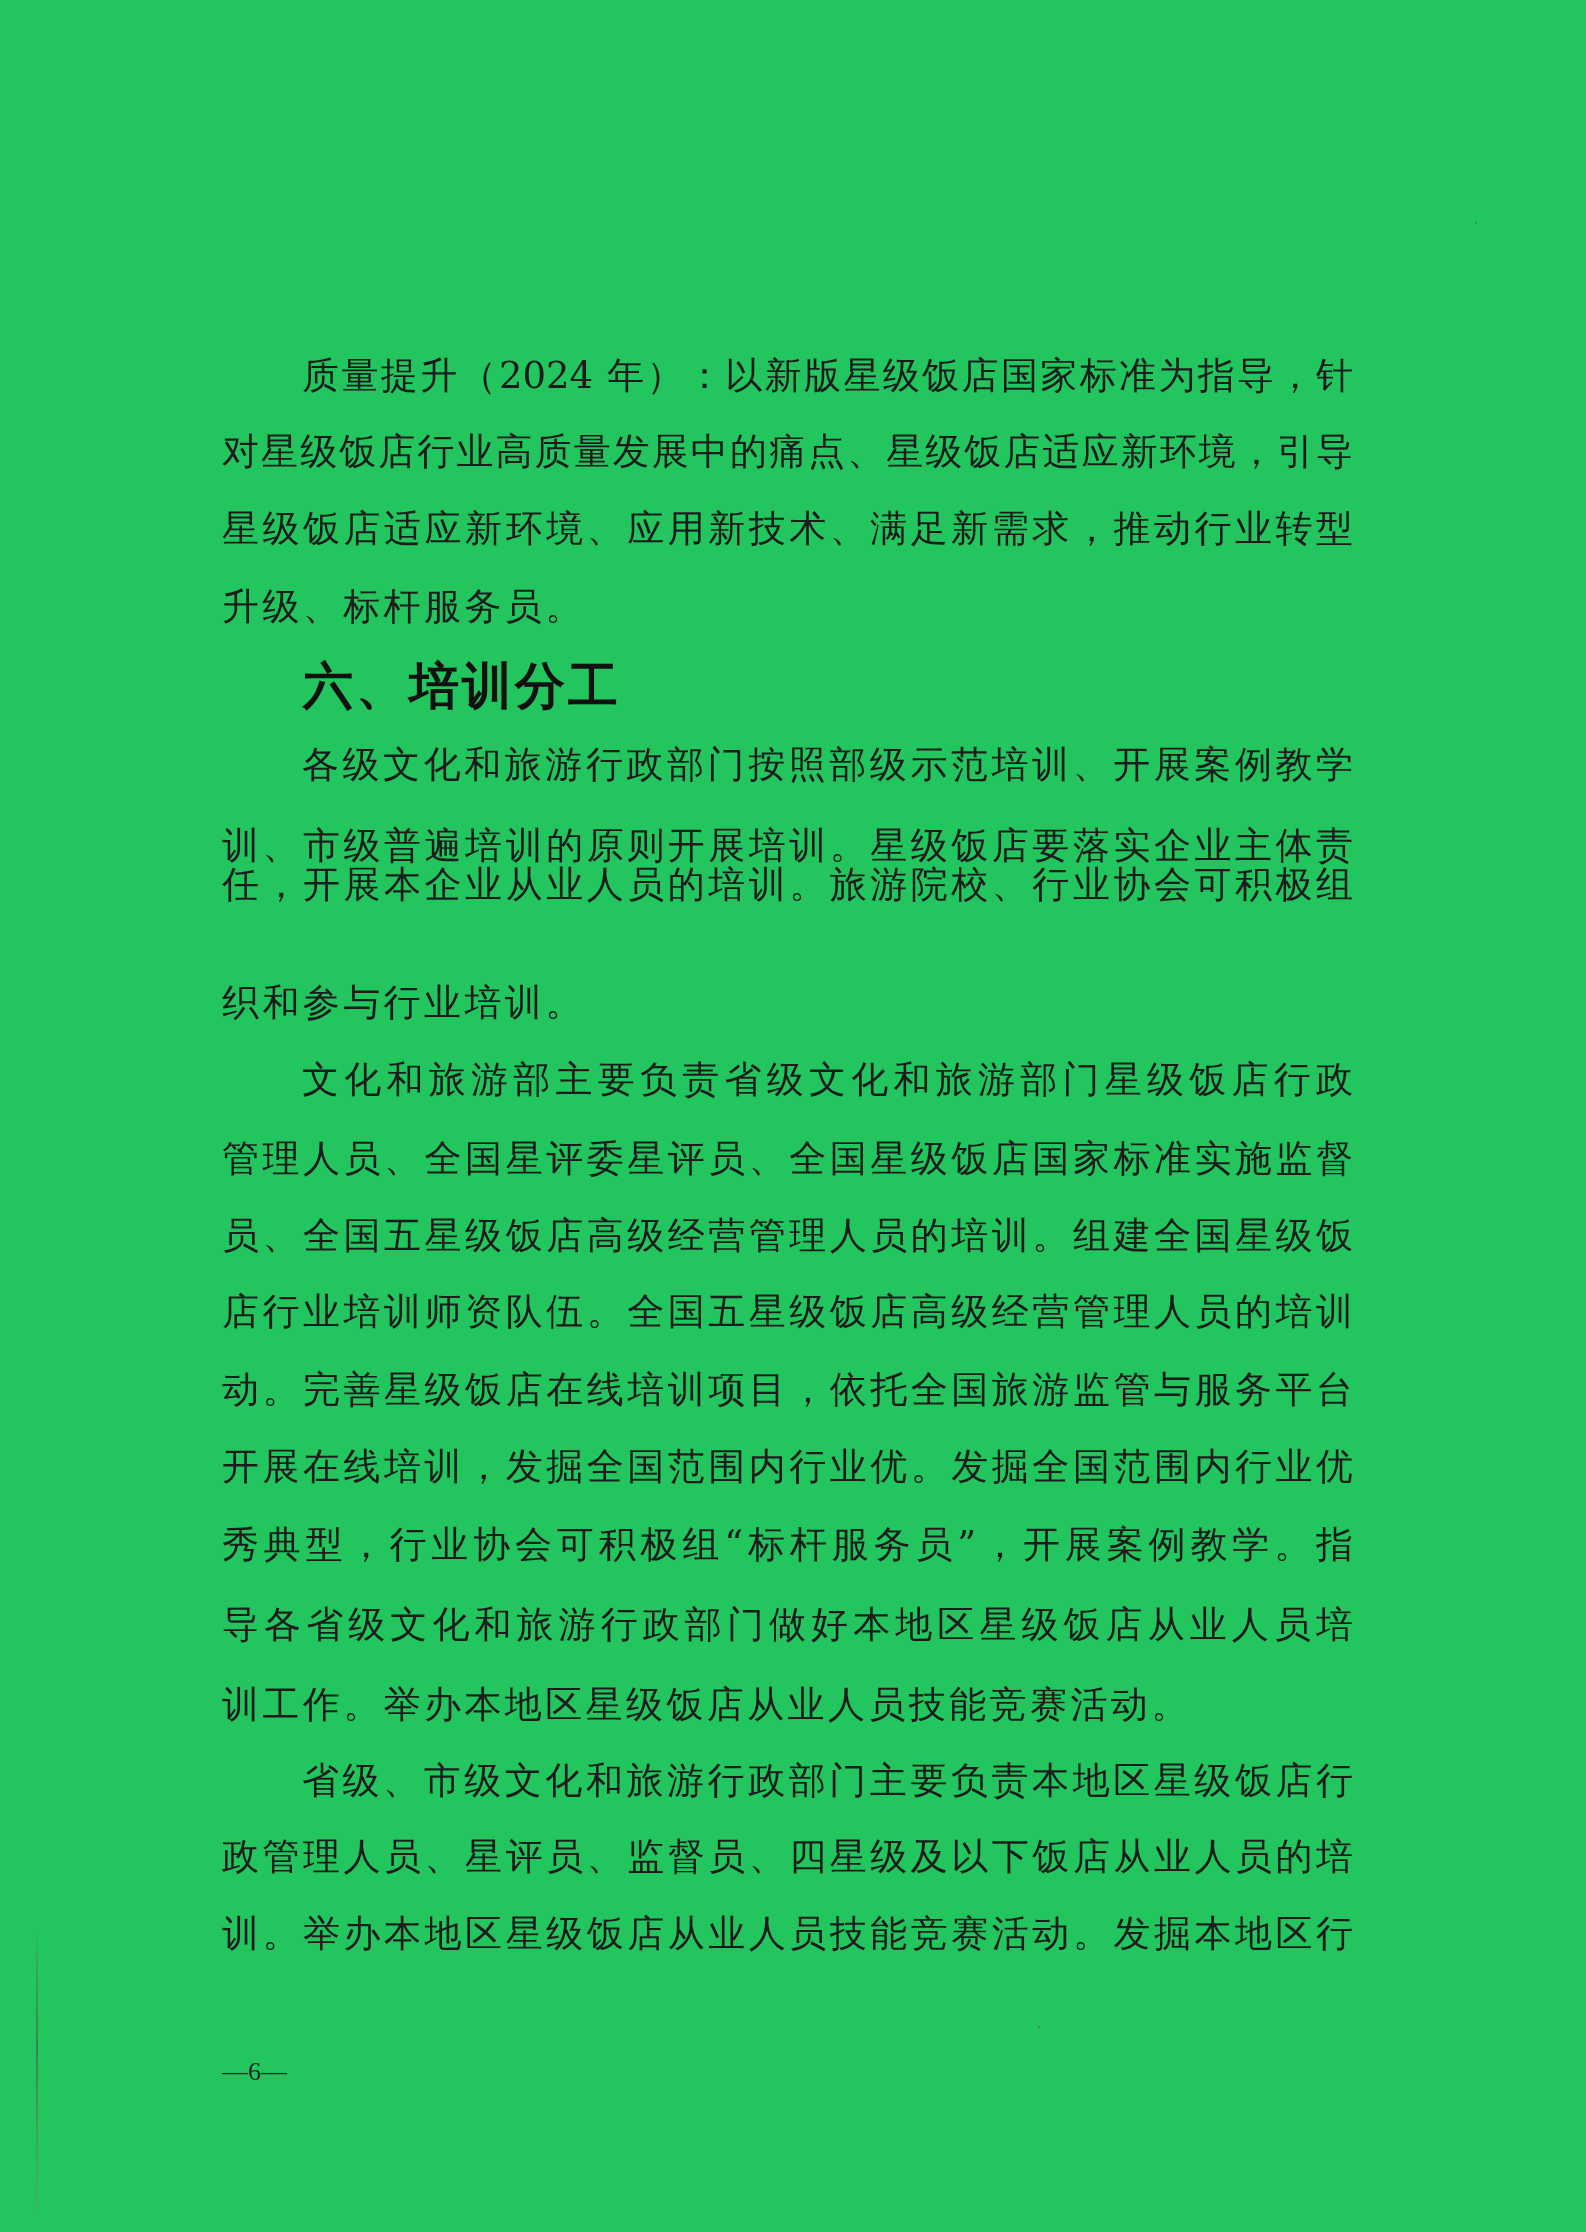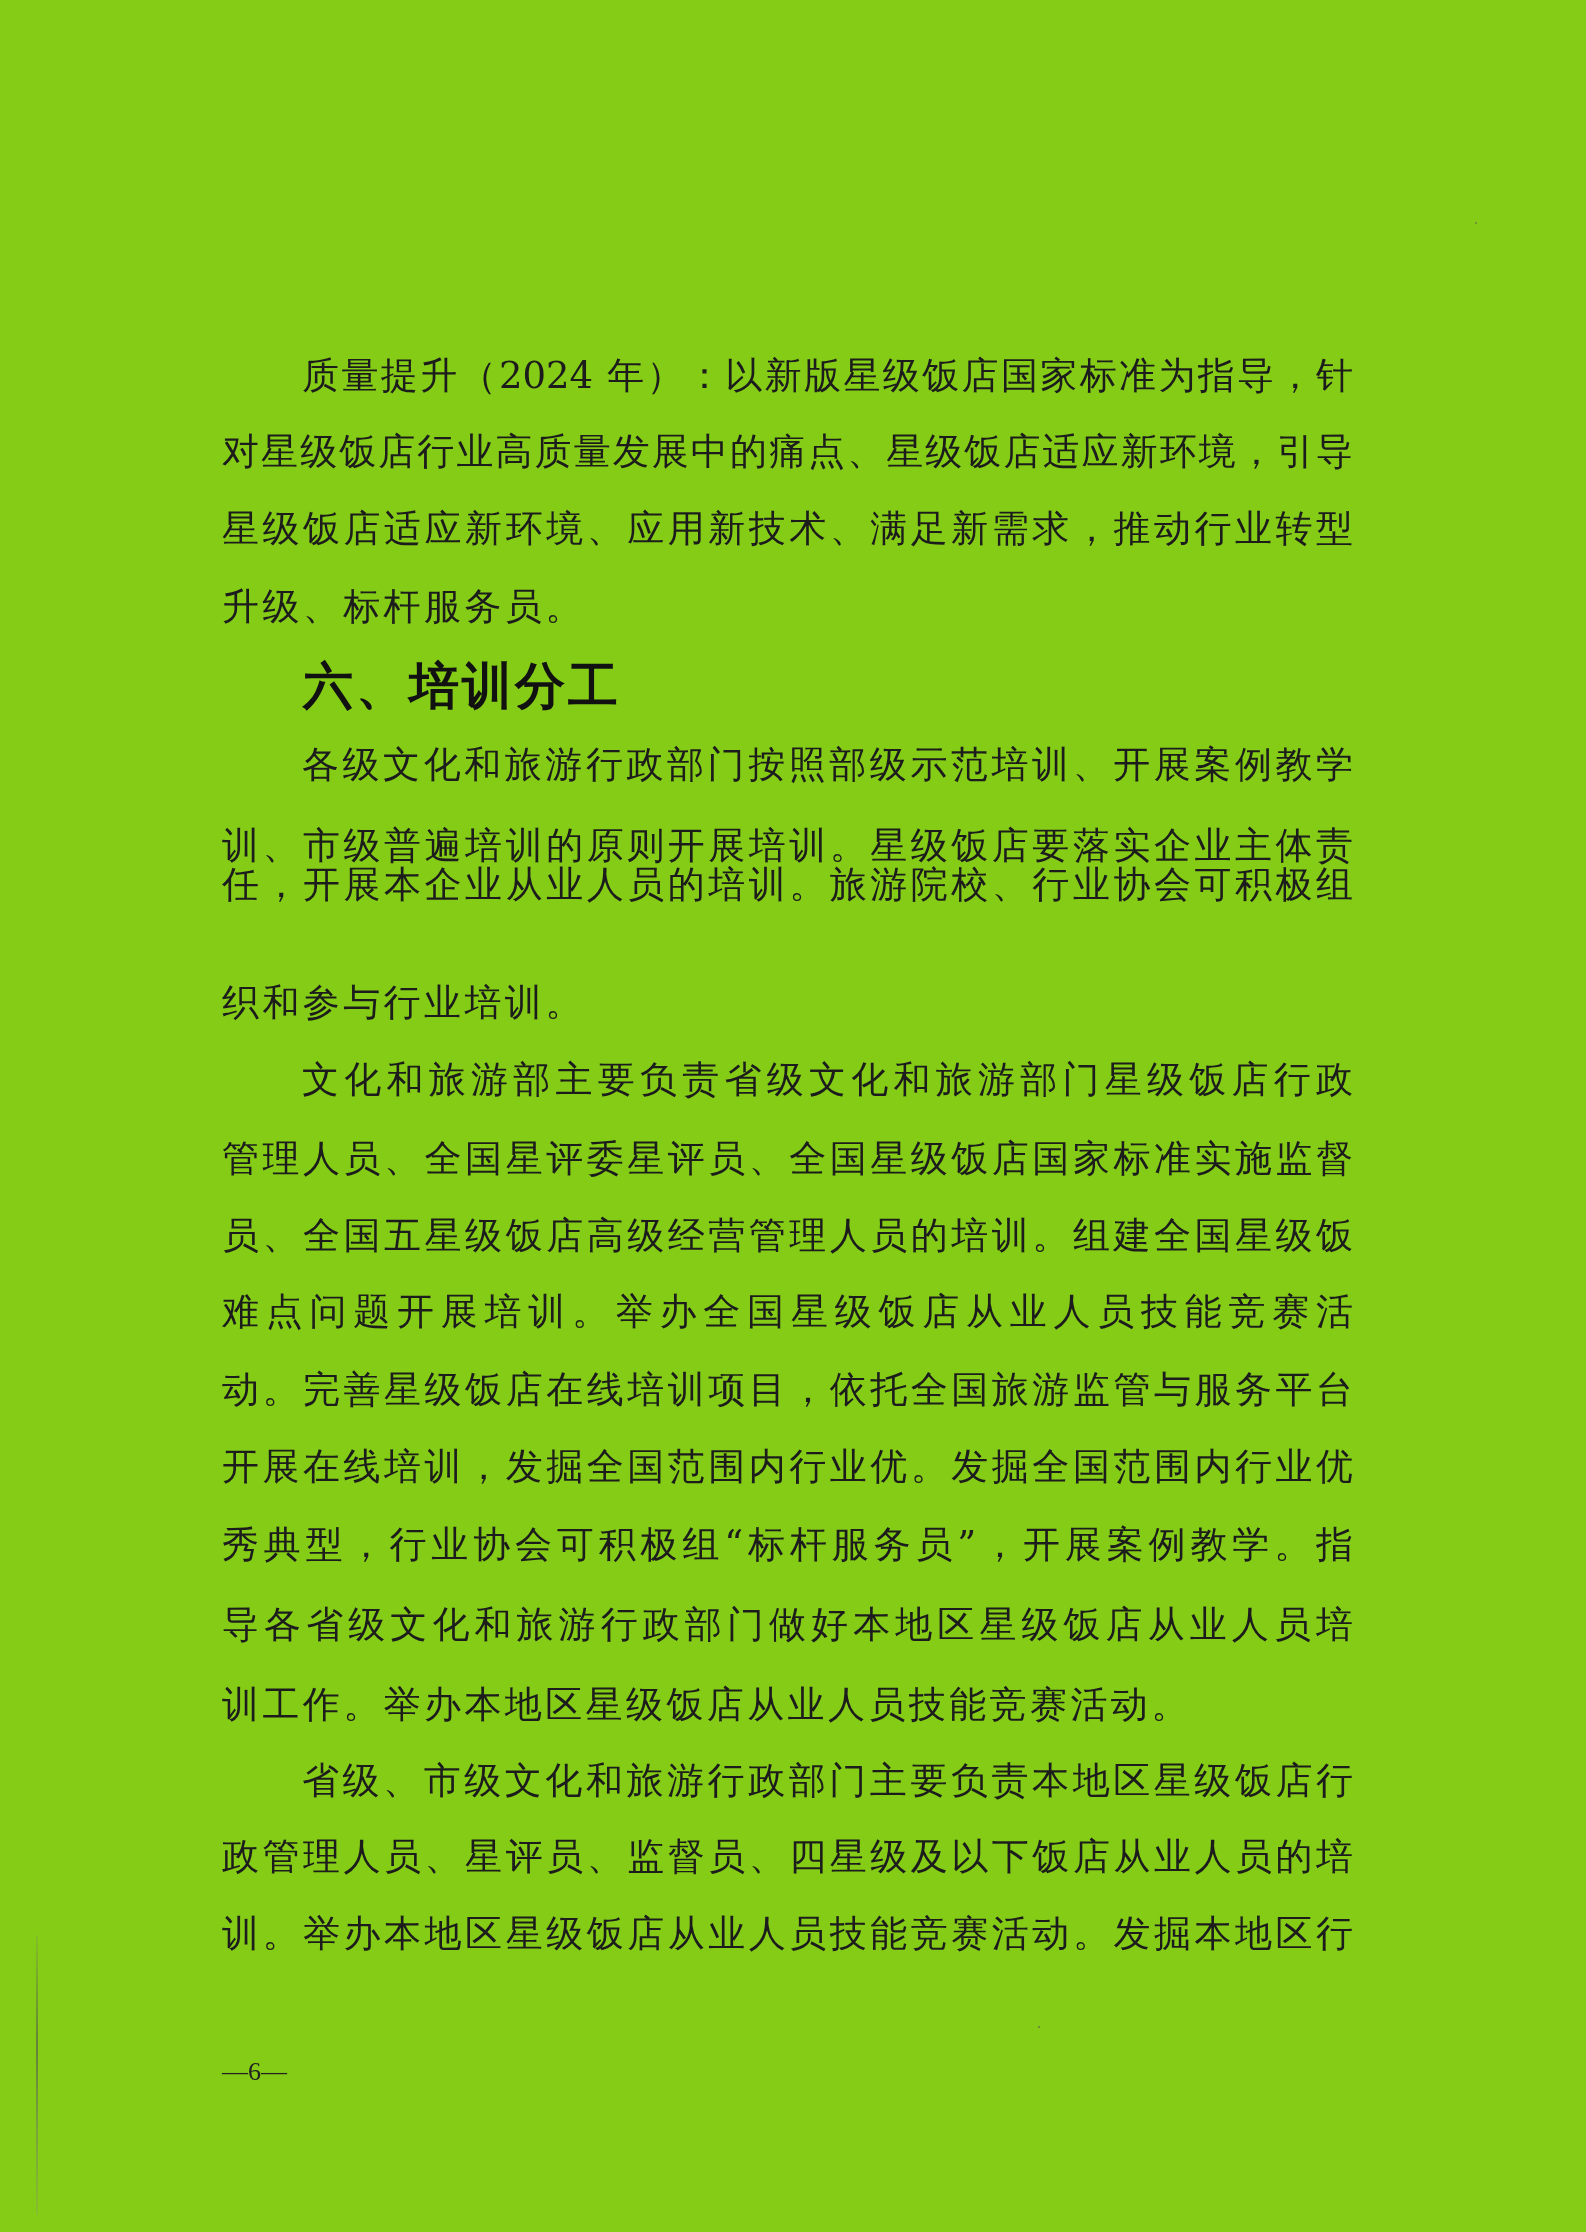--- a/index.html
+++ b/index.html
@@ -13,21 +13,21 @@
     position: relative;
     overflow: hidden;
     font-family: "DejaVu Serif", "Liberation Serif", serif;
     color: #1a1a1a;
   }
   .page {
     position: absolute;
     left: 0; top: 0;
     width: 1586px;
     height: 2232px;
-    background: #84cc16;
+    background: #22c55e;
   }
   .line {
     position: absolute;
     left: 222px;
     width: 1131px;
     height: 46px;
     line-height: 46px;
     font-size: 37px;
     white-space: nowrap;
     text-align: justify;
@@ -100,21 +100,21 @@
     <div class="line indent" style="top:765px">各级文化和旅游行政部门按照部级示范培训、开展案例教学</div>
     <div class="line" style="top:846px">训、市级普遍培训的原则开展培训。星级饭店要落实企业主体责</div>
     <div class="line" style="top:885px">任，开展本企业从业人员的培训。旅游院校、行业协会可积极组</div>
     <div class="line last" style="top:1003px">织和参与行业培训。</div>
   </div>
 
   <div>
     <div class="line indent" style="top:1080px">文化和旅游部主要负责省级文化和旅游部门星级饭店行政</div>
     <div class="line" style="top:1159px">管理人员、全国星评委星评员、全国星级饭店国家标准实施监督</div>
     <div class="line" style="top:1236px">员、全国五星级饭店高级经营管理人员的培训。组建全国星级饭</div>
-    <div class="line" style="top:1312px">难点问题开展培训。举办全国星级饭店从业人员技能竞赛活</div>
+    <div class="line" style="top:1312px">店行业培训师资队伍。全国五星级饭店高级经营管理人员的培训</div>
     <div class="line" style="top:1390px">动。完善星级饭店在线培训项目，依托全国旅游监管与服务平台</div>
     <div class="line" style="top:1467px">开展在线培训，发掘全国范围内行业优。发掘全国范围内行业优</div>
     <div class="line" style="top:1545px">秀典型，行业协会可积极组“标杆服务员”，开展案例教学。指</div>
     <div class="line" style="top:1625px">导各省级文化和旅游行政部门做好本地区星级饭店从业人员培</div>
     <div class="line last" style="top:1705px">训工作。举办本地区星级饭店从业人员技能竞赛活动。</div>
   </div>
 
   <div>
     <div class="line indent" style="top:1781px">省级、市级文化和旅游行政部门主要负责本地区星级饭店行</div>
     <div class="line" style="top:1857px">政管理人员、星评员、监督员、四星级及以下饭店从业人员的培</div>

